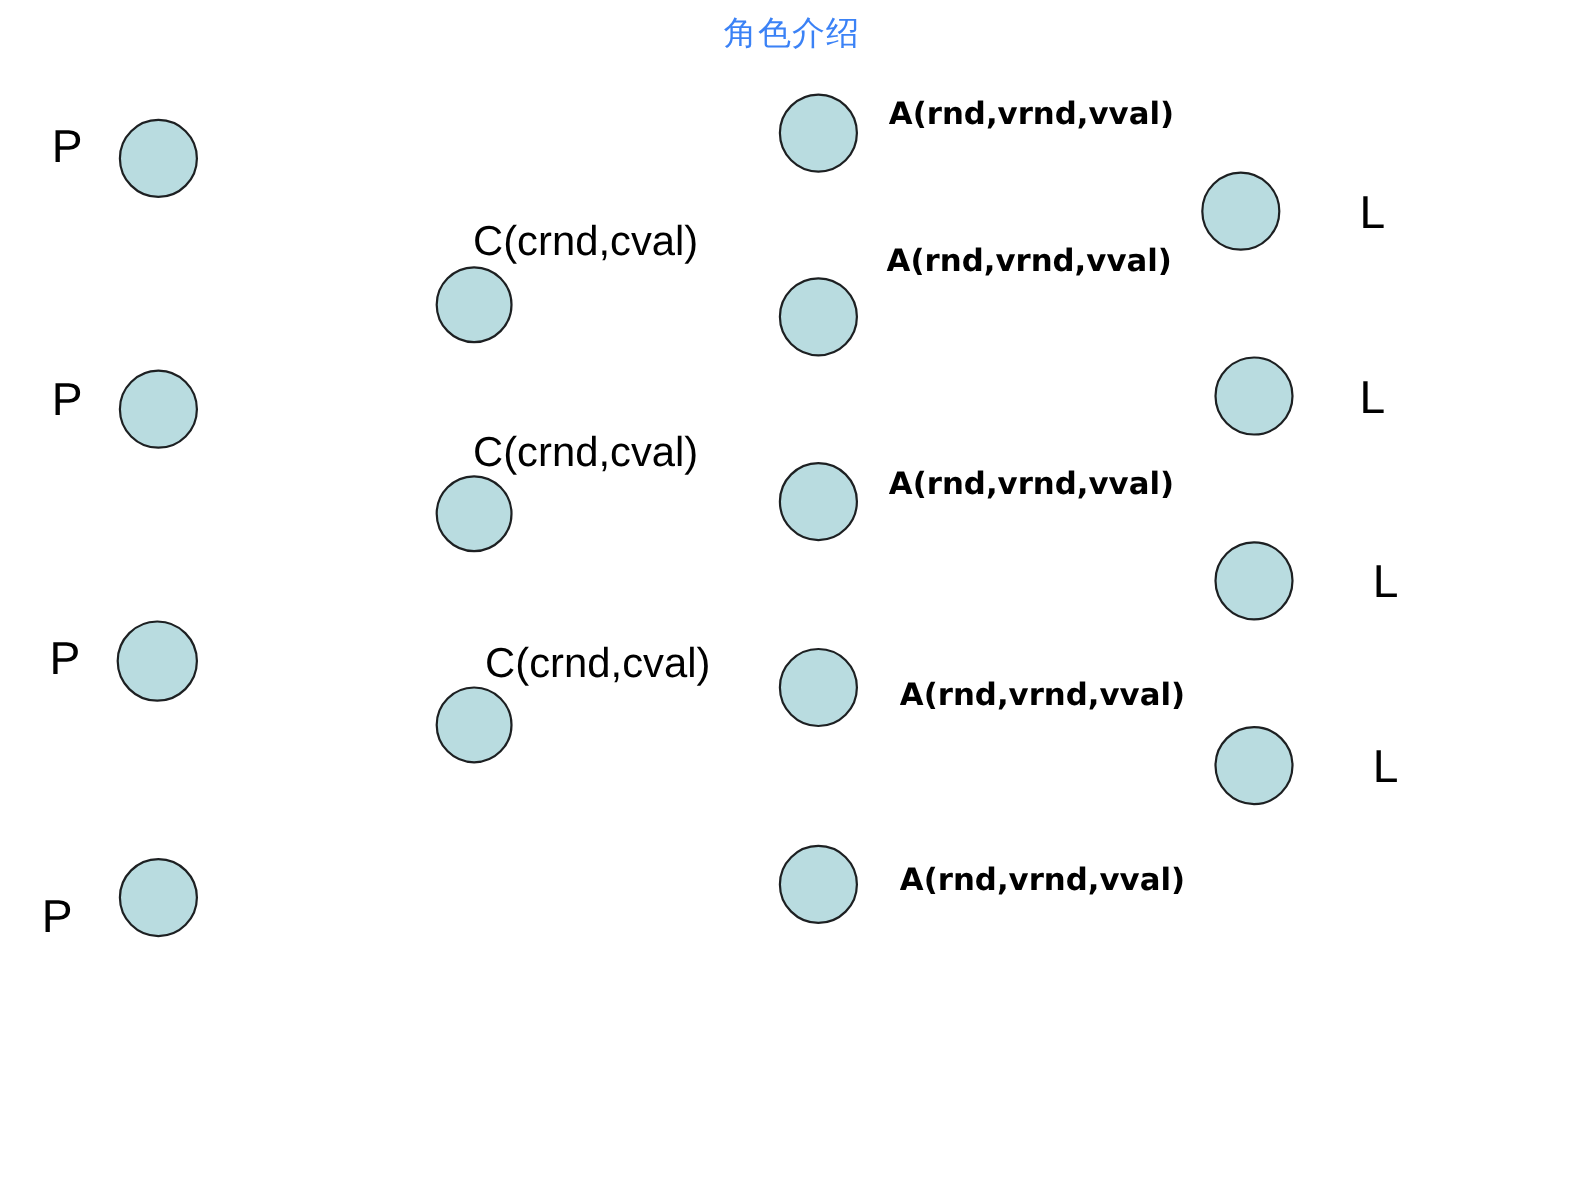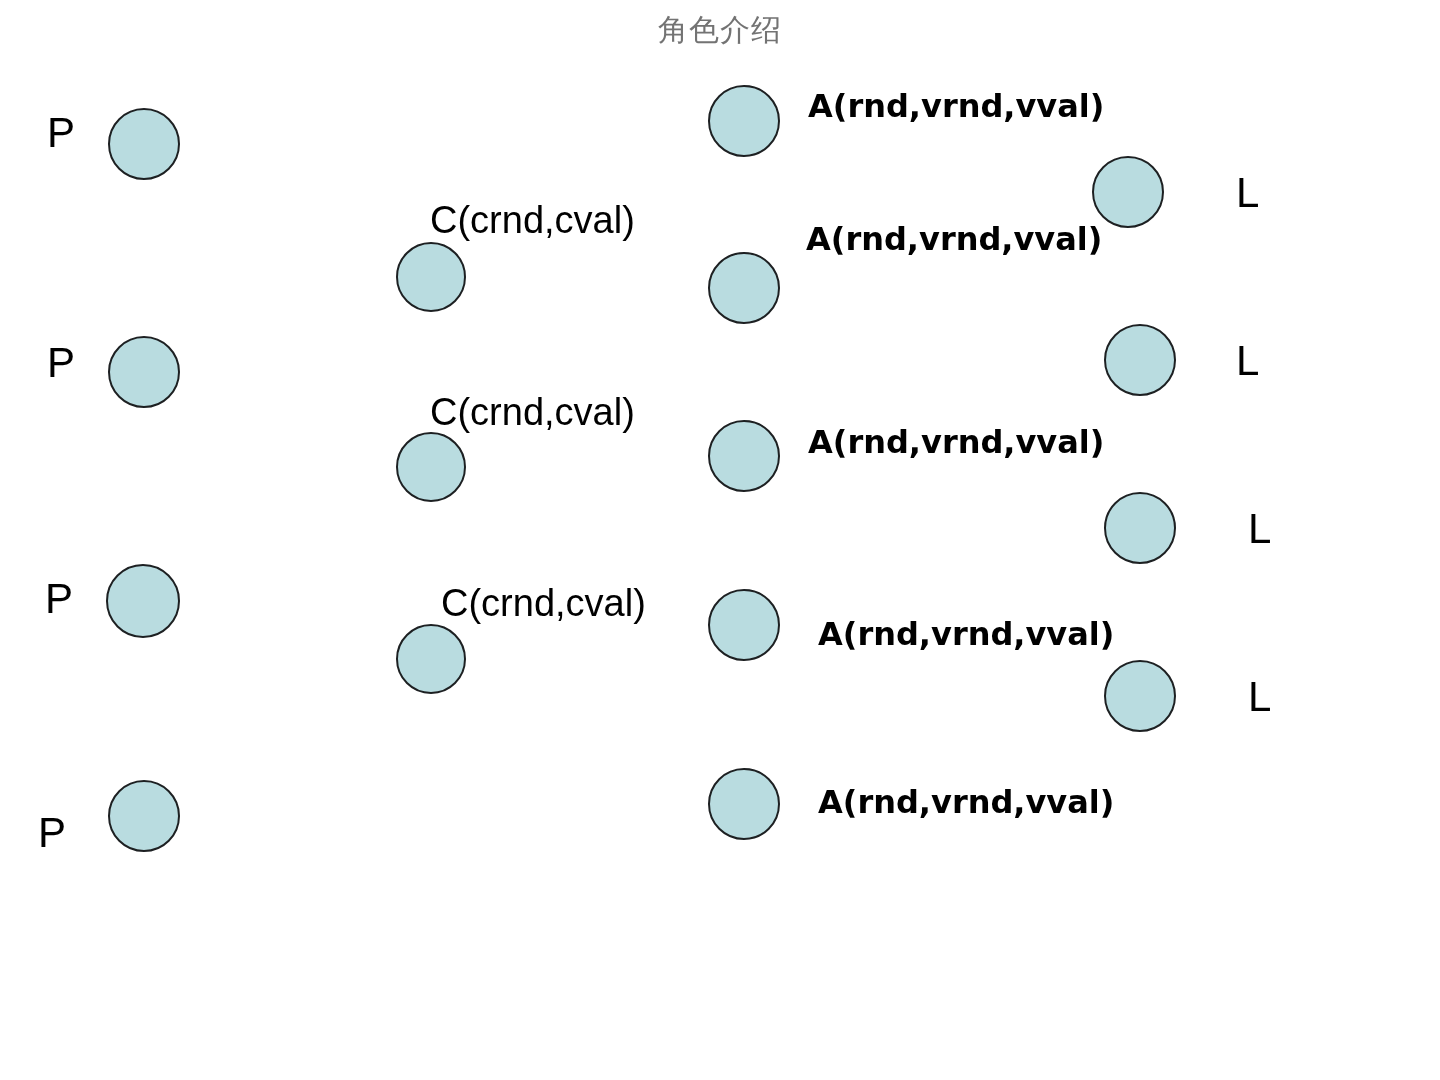--- a/index.html
+++ b/index.html
@@ -19,21 +19,21 @@
   }
   .slide-title {
     position: absolute;
     left: 0;
     top: 10px;
     width: 1440px;
     text-align: center;
     font-family: "DejaVu Sans", "Liberation Sans", sans-serif;
     font-size: 30px;
     font-weight: 400;
-    color: #737373;
+    color: #3b82f6;
     letter-spacing: 1px;
     white-space: nowrap;
   }
   .node {
     position: absolute;
     border-radius: 50%;
     background: #b9dce0;
     border: 2px solid #1d2022;
     box-sizing: border-box;
   }
@@ -49,21 +49,21 @@
     font-weight: 400;
     margin-left: 32px;
   }
   .label-letter {
     font-family: "Liberation Sans", sans-serif;
     font-size: 42px;
     font-weight: 400;
   }
   .label-bold {
     font-family: "DejaVu Sans", "Liberation Sans", sans-serif;
-    font-size: 32px;
+    font-size: 28px;
     font-weight: 700;
     line-height: 1.35;
   }
   .label-bold.wrap {
     width: 215px;
     white-space: normal;
   }
 </style>
 </head>
 <body>

